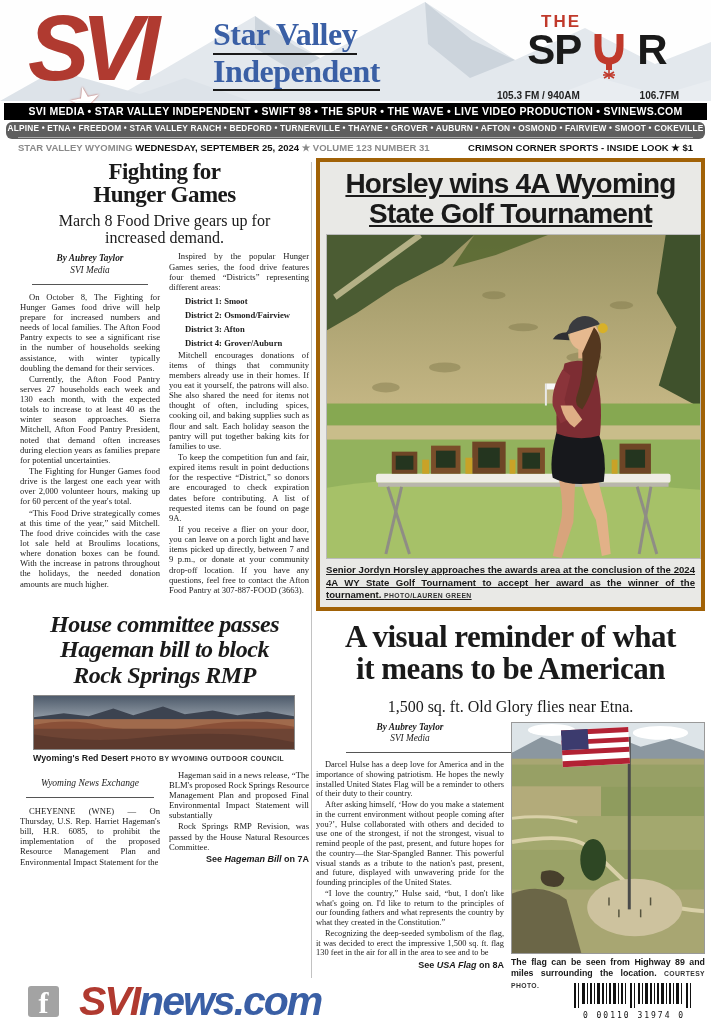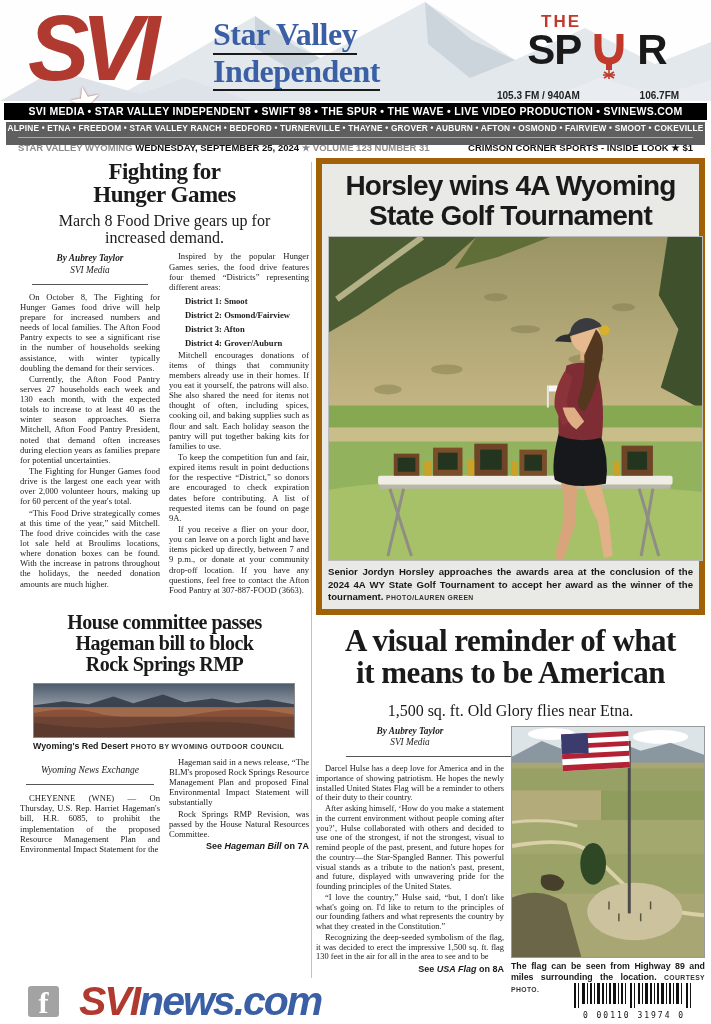--- a/index.html
+++ b/index.html
@@ -25,23 +25,23 @@
   .spur-main svg { margin:2px 1px 0; }
   .spur-freqs { display:flex; justify-content:space-between; margin-top:10px; padding:0 6px; }
   .freq-main { font-weight:bold; font-size:10px; color:#222; line-height:1.15; }
   .freq-sub { font-size:6.5px; color:#8a8a8a; letter-spacing:1.2px; font-weight:bold; }
   .freq-right { text-align:left; }
 
   
   .media-bar { position:absolute; top:103px; left:4px; width:703px; height:17px; background:#000000;
                color:#fff; font-family:"Liberation Sans",sans-serif; font-weight:bold; font-size:10.5px;
                line-height:17px; text-align:center; letter-spacing:0.3px; }
-  .towns-bar { position:absolute; top:122px; left:6px; width:699px; height:23px; background:#5f5f5f;
+  .towns-bar { position:absolute; top:122px; left:6px; width:699px; height:17px; background:#5f5f5f;
                color:#fff; font-family:"Liberation Sans",sans-serif; font-weight:bold; font-size:8.3px;
-               line-height:13px; text-align:center; letter-spacing:0.2px; }
+               line-height:13px; text-align:center; letter-spacing:0.2px;border-radius:6px; }
   .dateline { position:absolute; top:137px; left:18px; width:675px; border-top:1px solid #aaa;
               padding-top:4px; display:flex; justify-content:space-between;
               font-family:"Liberation Sans",sans-serif; font-weight:bold; font-size:9.5px; }
   .dl-gray { color:#8a8a8a; } .dl-dark { color:#111; }
 
   
   .left-region { position:absolute; left:20px; top:160px; width:289px; }
   .v-divider { position:absolute; left:311px; top:162px; width:1px; height:816px; background:#c2c2c2; }
   .right-region { position:absolute; left:316px; top:158px; width:389px; }
 
@@ -49,30 +49,30 @@
   .hunger-head { font-size:23px; line-height:1.02; }
   .hunger-sub { font-size:16px; text-align:center; line-height:1.08; margin-top:5px; white-space:pre-line; }
   .cols { display:flex; gap:9px; margin-top:5px; }
   .col { width:140px; font-size:8.6px; line-height:1.18; text-align:justify; }
   .col p { text-indent:9px; margin-bottom:1px; }
   .byline { font-style:italic; font-weight:bold; text-align:center; font-size:9.3px; line-height:1.25; margin-top:2px; }
   .byline .org { font-weight:normal; display:block; }
   .byline-rule { border-bottom:1px solid #555; margin:7px 12px 7px; }
   .district { font-weight:bold; margin:4px 0 4px 8px; text-indent:0 !important;padding-left:8px; }
 
-  .hageman-head { font-size:20px; line-height:1.06; margin-top:16px; }
+  .hageman-head { font-size:24px; line-height:1.06; margin-top:16px;font-style:italic; }
   .desert-photo { margin:7px 13px 0; border:1px solid #888; display:block; width:262px; height:55px; }
   .photo-cap { font-family:"Liberation Sans",sans-serif; font-weight:bold; font-size:8.8px; line-height:1.3;
                margin:3px 13px 0; }
   .photo-credit { font-size:6.8px; color:#333; letter-spacing:0.4px; font-weight:bold; }
   .exchange { font-style:italic; font-size:9.5px; text-align:center; margin-top:8px; }
   .exchange-rule { border-bottom:1px solid #555; margin:8px 6px 8px; }
 
   
-  .golf-box { background:#e9e9e6; border:6px solid #a16207; padding:5px 6px 5px; }
+  .golf-box { background:#e9e9e6; border:4px solid #a16207; padding:5px 6px 5px;text-decoration:underline; }
   .golf-head { font-family:"Liberation Sans",sans-serif; font-weight:bold; font-size:28px;
                line-height:1.06; text-align:center; letter-spacing:-0.8px; white-space:pre-line; padding:2px 0 6px; }
   .golf-photo { display:block; width:375px; height:325px; border:1px solid #bbb; }
   .golf-cap { font-family:"Liberation Sans",sans-serif; font-weight:bold; font-size:9.6px;
               line-height:1.3; margin-top:5px; text-align:justify; }
 
   
   .flag-head { font-size:31px; line-height:1.05; margin-top:10px; }
   .flag-sub { font-size:16px; text-align:center; margin-top:12px; }
   .flag-body { margin-top:6px; font-size:8.4px; line-height:1.16; text-align:justify; }

